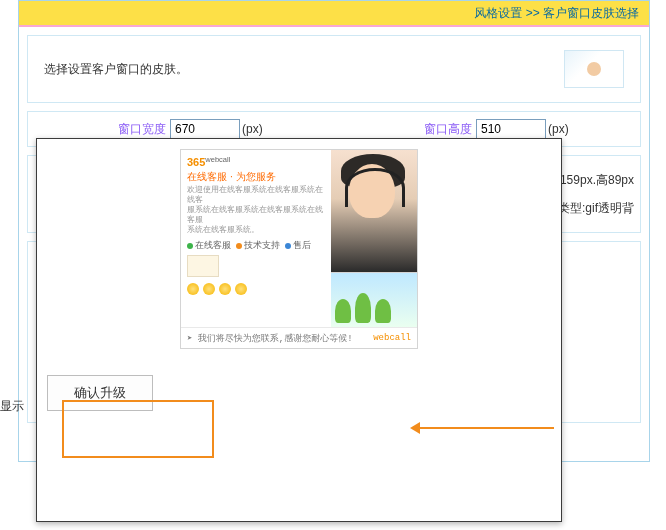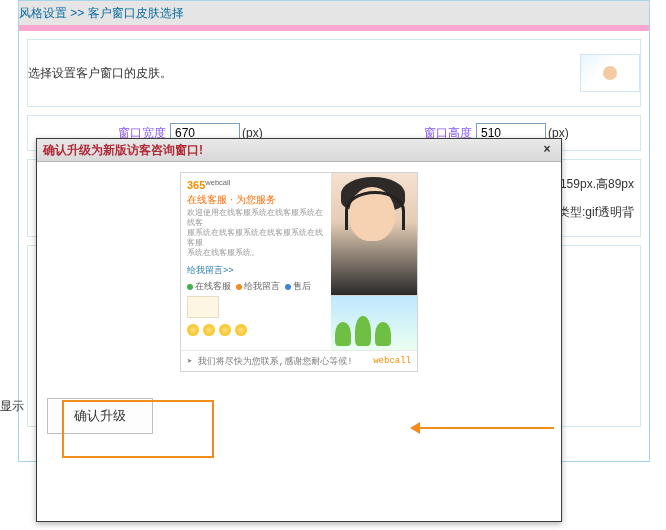--- a/index.html
+++ b/index.html
@@ -1,20 +1,20 @@
 <!DOCTYPE html>
 <html><head>
 <meta charset="utf-8">
 <style>
   html,body{margin:0;padding:0;font-family:"Microsoft YaHei",SimSun,sans-serif;font-size:12px;background:#fff;color:#333;}
   .canvas{position:relative;width:666px;height:530px;overflow:hidden;}
   .frame{position:absolute;left:18px;top:0;width:630px;height:460px;border:1px solid #a8d4ea;}
-  .headerbar{height:24px;line-height:24px;padding-right:10px;color:#0a6aa1;background:#e5e5e5;border-bottom:6px solid #f9a8d4;}
+  .headerbar{height:24px;line-height:24px;text-align:right;padding-right:10px;color:#0a6aa1;background:#fde047;border-bottom:2px solid #f9a8d4;}
   .headerbar a{color:#0a6aa1;text-decoration:none;}
-  .panel{margin:8px;border:1px solid #cfe8f4;padding:14px 0;display:flex;align-items:center;justify-content:space-between;}
+  .panel{margin:8px;border:1px solid #cfe8f4;padding:14px 16px;display:flex;align-items:center;justify-content:space-between;}
   .panel span{flex:0 0 auto;}
   .thumb{width:58px;height:36px;border:1px solid #d0e7f3;background:linear-gradient(135deg,#e8f4fb 0%,#fff 40%);display:flex;align-items:center;justify-content:center;}
   .thumb .face{width:14px;height:14px;border-radius:50%;background:#f2cba3;}
   .rowpanel{margin:0 8px 8px 8px;border:1px solid #cfe8f4;height:34px;display:flex;align-items:center;}
   .fieldwrap{flex:1;display:flex;align-items:center;padding-left:90px;}
   .fieldwrap label{color:#8b5cf6;}
   .fieldwrap input{width:60px;height:18px;border:1px solid #7a9ebd;margin-left:4px;padding:0 4px;font-size:12px;}
   .unit{margin-left:2px;}
   .infopanel{margin:0 8px 8px 8px;border:1px solid #cfe8f4;padding:10px 10px 10px 10px;line-height:28px;text-align:right;padding-right:6px;}
   .spacer{margin:0 8px 8px 8px;border:1px solid #cfe8f4;height:180px;}
@@ -88,38 +88,33 @@
       <div>宽159px.高89px</div>
       <div>高40px.图片类型:gif透明背</div>
     </div>
 
     <div class="spacer"></div>
   </div>
 
   <div class="leftlabel">显示</div>
 
   <div class="modal">
-    <div class="modal-title">
-      <span class="modal-title-text">确认升级为新版访客咨询窗口!</span>
-      <span class="close-btn">×</span>
-    </div>
     <div class="modal-body">
 
       <div class="chatprev">
         <div class="chatprev-top">
           <div class="chatprev-left">
             <div>
               <span class="brand">365</span><sup>webcall</sup>
             </div>
             <div class="orange-line">在线客服 · 为您服务</div>
             <div class="greylines">欢迎使用在线客服系统在线客服系统在线客<br>服系统在线客服系统在线客服系统在线客服<br>系统在线客服系统。</div>
-            <div class="linkrow">给我留言&gt;&gt;</div>
             <div class="dotrow">
               <span class="dot" style="background:#3db34a"></span><span>在线客服</span>&nbsp;
-              <span class="dot" style="background:#f28c1c"></span><span>给我留言</span>&nbsp;
+              <span class="dot" style="background:#f28c1c"></span><span>技术支持</span>&nbsp;
               <span class="dot" style="background:#3b86d6"></span><span>售后</span>
             </div>
             <div class="small-img"></div>
             <div class="faceicons">
                 <span></span>
                 <span></span>
                 <span></span>
                 <span></span>
               </div>
           </div>

